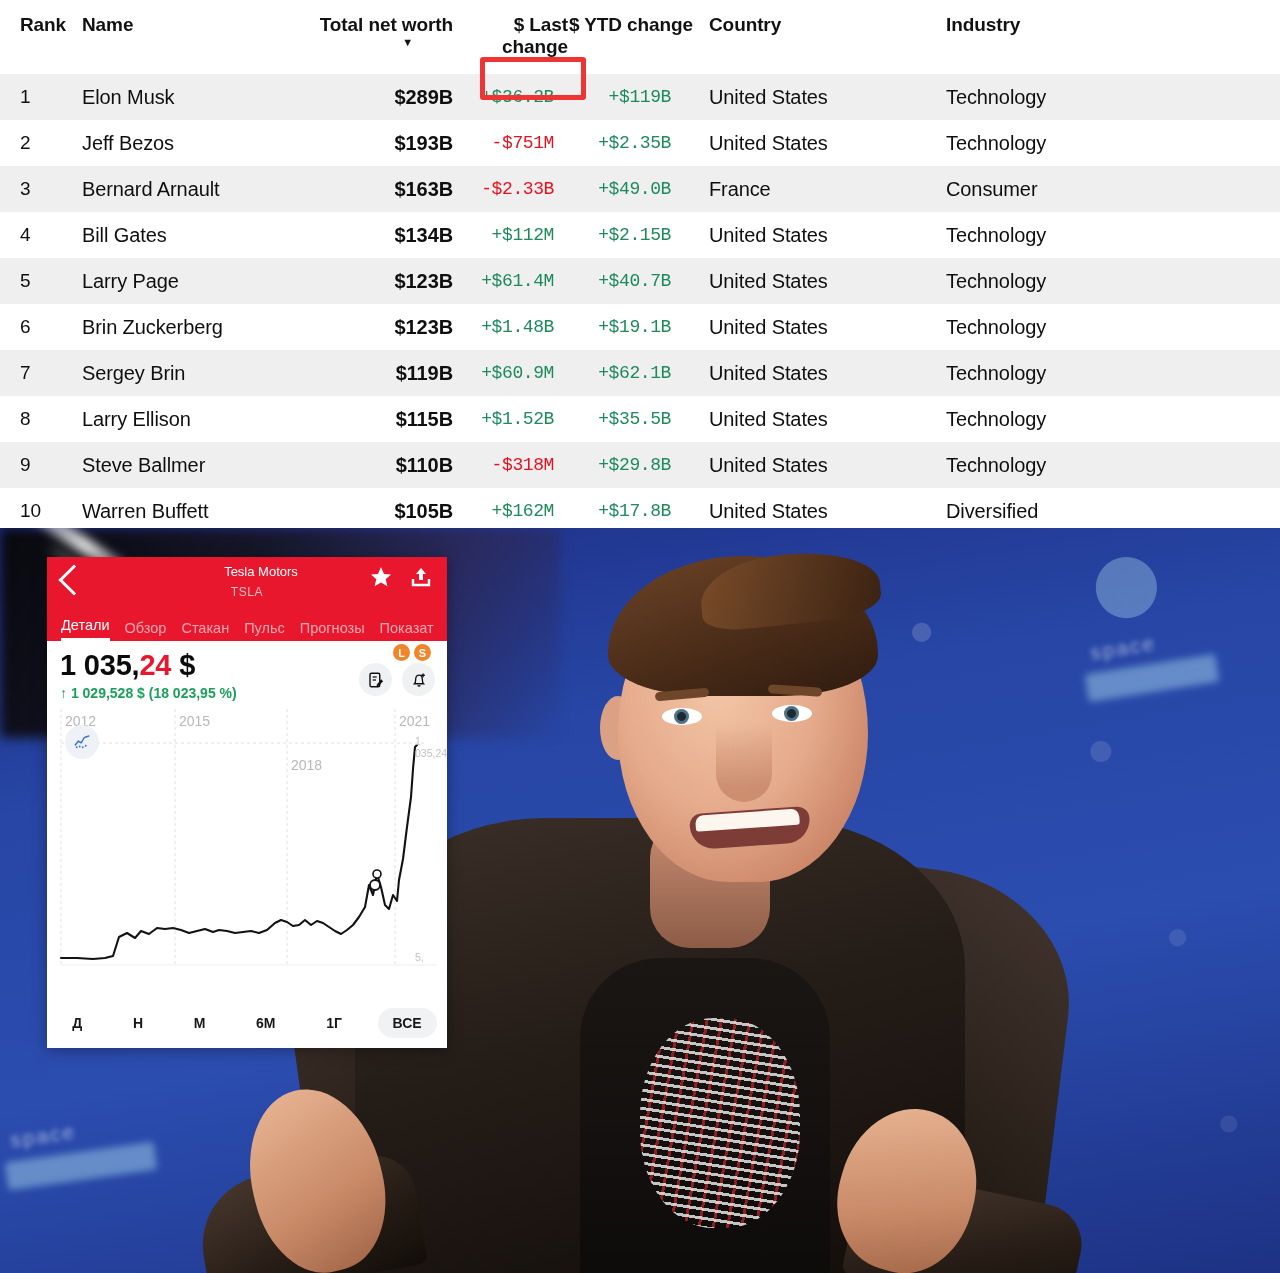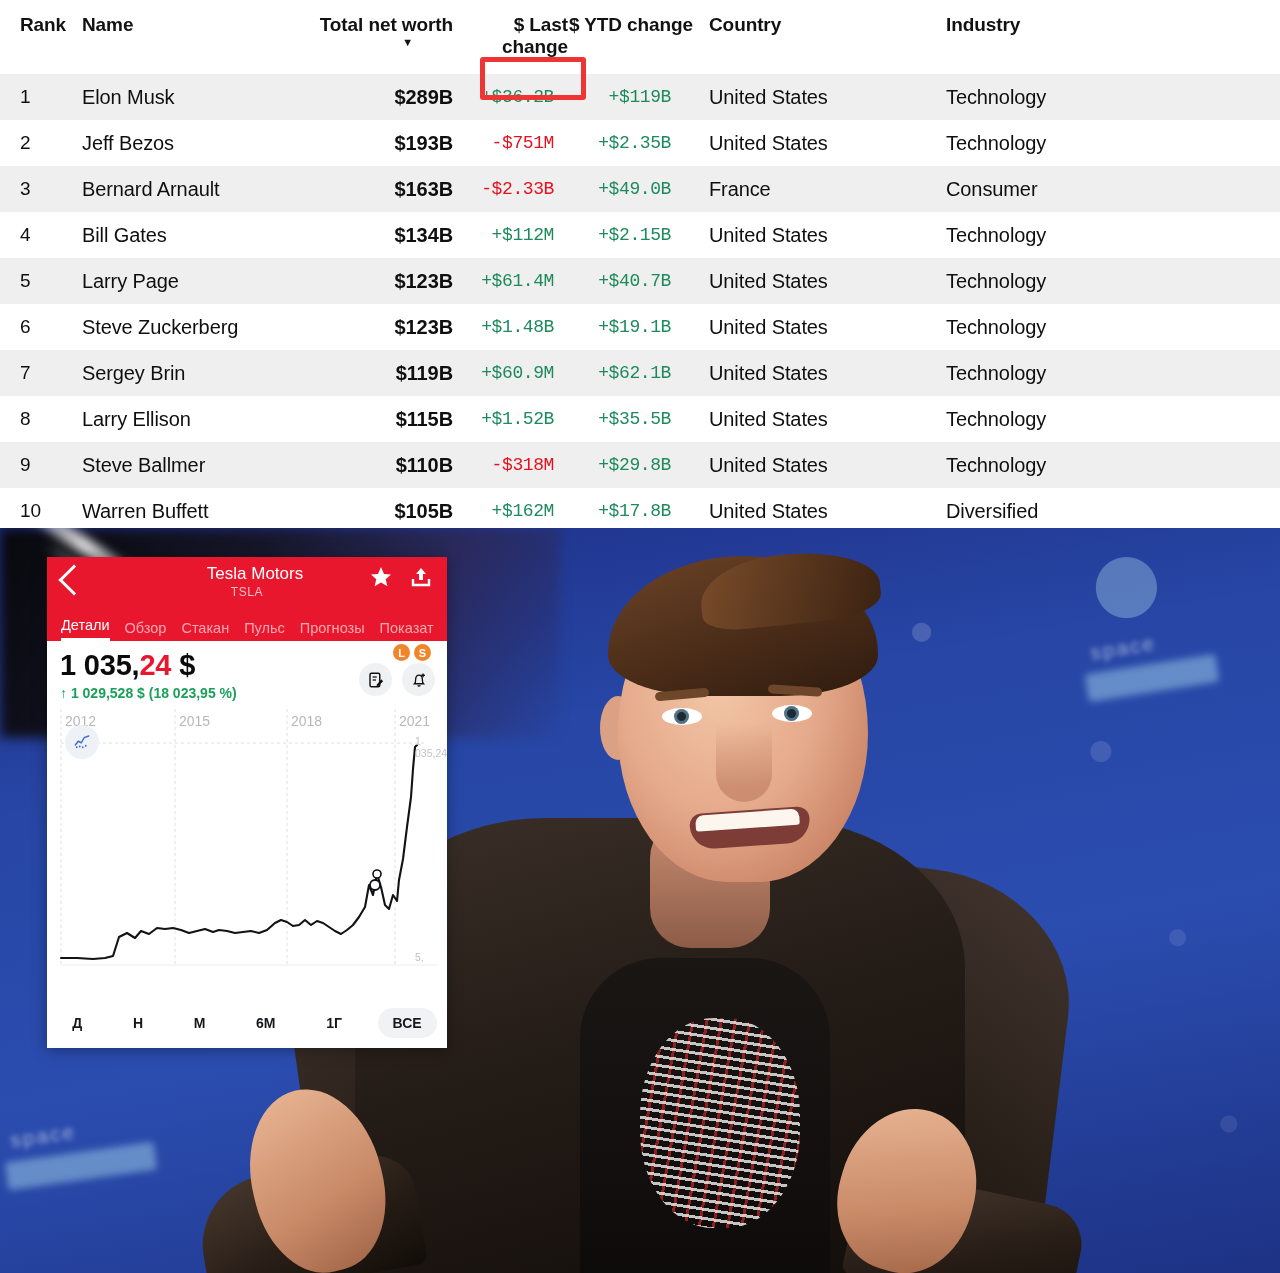--- a/index.html
+++ b/index.html
@@ -262,23 +262,23 @@
     color: #ffffff;
   }
   .back-chevron {
     position: absolute; left: 16px; top: 12px;
     width: 22px; height: 22px;
     border-left: 3px solid #fff; border-bottom: 3px solid #fff;
     transform: rotate(45deg);
     cursor: pointer;
   }
   .app-title {
-    position: absolute; left: 8px; top: 7px; width: 400px;
+    position: absolute; left: 14px; top: 7px; width: 400px;
     text-align: center;
-    font-size: 17px;
+    font-size: 13px;
     color: #ffffff;
   }
   .app-ticker {
     position: absolute; left: 0; top: 28px; width: 400px;
     text-align: center;
     font-size: 12px;
     color: rgba(255,255,255,0.72);
     letter-spacing: 0.6px;
   }
   .hdr-actions { position: absolute; right: 14px; top: 8px; display: flex; gap: 16px; }
@@ -433,21 +433,21 @@
           <td class="rank">5</td>
           <td class="name">Larry Page</td>
           <td class="worth">$123B</td>
           <td class="chg last pos">+$61.4M</td>
           <td class="chg ytd pos"><span>+$40.7B</span></td>
           <td class="country">United States</td>
           <td class="industry">Technology</td>
         </tr>
         <tr class="even">
           <td class="rank">6</td>
-          <td class="name">Steve Zuckerberg</td>
+          <td class="name">Brin Zuckerberg</td>
           <td class="worth">$123B</td>
           <td class="chg last pos">+$1.48B</td>
           <td class="chg ytd pos"><span>+$19.1B</span></td>
           <td class="country">United States</td>
           <td class="industry">Technology</td>
         </tr>
         <tr class="odd">
           <td class="rank">7</td>
           <td class="name">Sergey Brin</td>
           <td class="worth">$119B</td>
@@ -595,21 +595,21 @@
         <line x1="348" y1="0" x2="348" y2="256" stroke="#dfe0e3" stroke-width="1" stroke-dasharray="3 3"></line>
         <line x1="14" y1="34" x2="378" y2="34" stroke="#dfe0e3" stroke-width="1" stroke-dasharray="3 3"></line>
         <line x1="14" y1="256" x2="390" y2="256" stroke="#ededef" stroke-width="1"></line>
         <path d="M14,249 L30,249 L46,250 L58,249 L66,247 L72,228 L80,224 L88,229 L94,222 L102,225 L110,219 L118,220 L126,219 L134,221 L142,224 L150,222 L158,220 L166,223 L172,221 L180,222 L188,224 L196,223 L204,222 L212,224 L220,221 L228,214 L234,211 L240,213 L246,217 L252,216 L258,211 L264,216 L270,212 L276,214 L282,218 L288,222 L294,225 L300,221 L306,216 L312,208 L318,198 L322,176 L326,186 L330,165 L334,178 L338,196 L342,200 L346,186 L350,192 L352,171 L356,150 L360,118 L364,88 L366,60 L368,38 L370,36" stroke="#111214" stroke-width="2.1" fill="none" stroke-linejoin="round" stroke-linecap="round"></path>
         <circle cx="328" cy="176" r="5" fill="#ffffff" stroke="#111214" stroke-width="1.8"></circle>
         <circle cx="330" cy="165" r="4" fill="#ffffff" stroke="#111214" stroke-width="1.6"></circle>
       </svg>
 
       <div class="chart-xlabel" style="left:18px;">2012</div>
       <div class="chart-xlabel" style="left:132px;">2015</div>
-      <div class="chart-xlabel" style="left:244px;">2018</div>
+      <div class="chart-xlabel" style="left:244px;margin-top:44px;">2018</div>
       <div class="chart-xlabel" style="left:352px;">2021</div>
 
       <div class="chart-price-label" style="left:368px; top:26px;">1 035,24</div>
       <div class="chart-price-label" style="left:368px; top:242px;">5,</div>
 
       <div class="chart-toggle">
         <svg viewBox="0 0 24 24" width="18" height="18">
           <polyline points="3,16 7,11 11,13 15,6 21,4" stroke="#3b6fd4" stroke-width="1.9" fill="none" stroke-linecap="round"></polyline>
           <circle cx="5" cy="19" r="1.2" fill="#3b6fd4"></circle>
             <circle cx="9" cy="18" r="1.2" fill="#3b6fd4"></circle>

